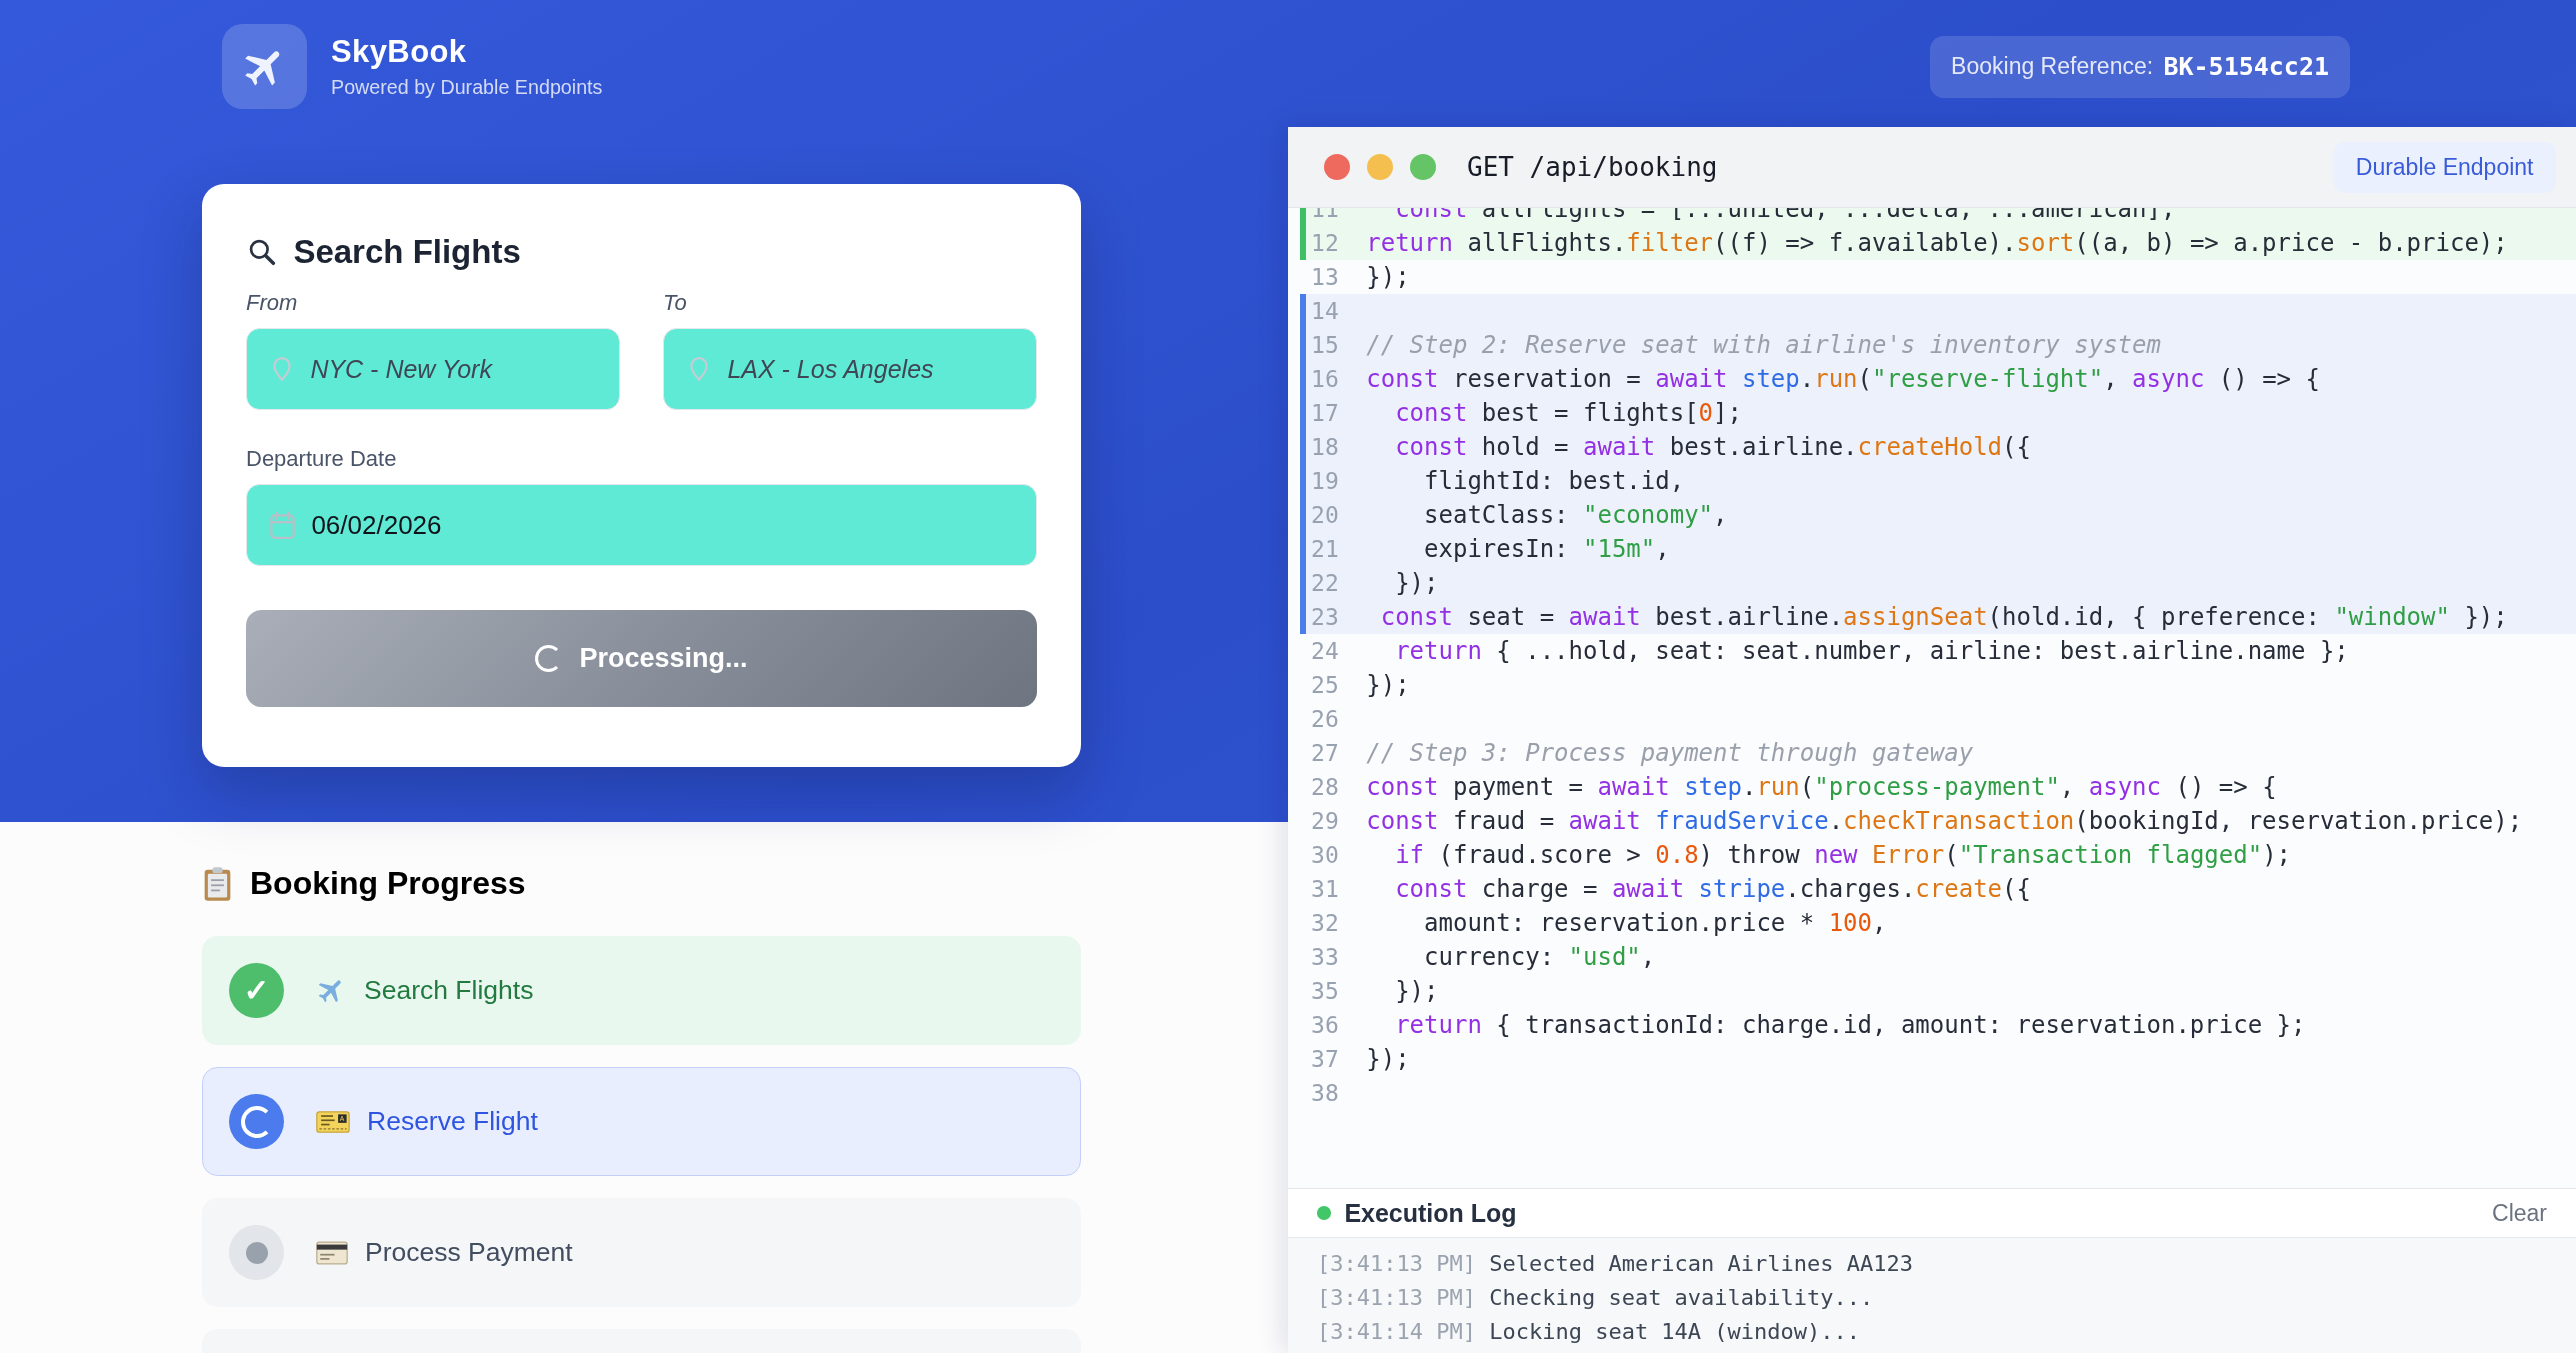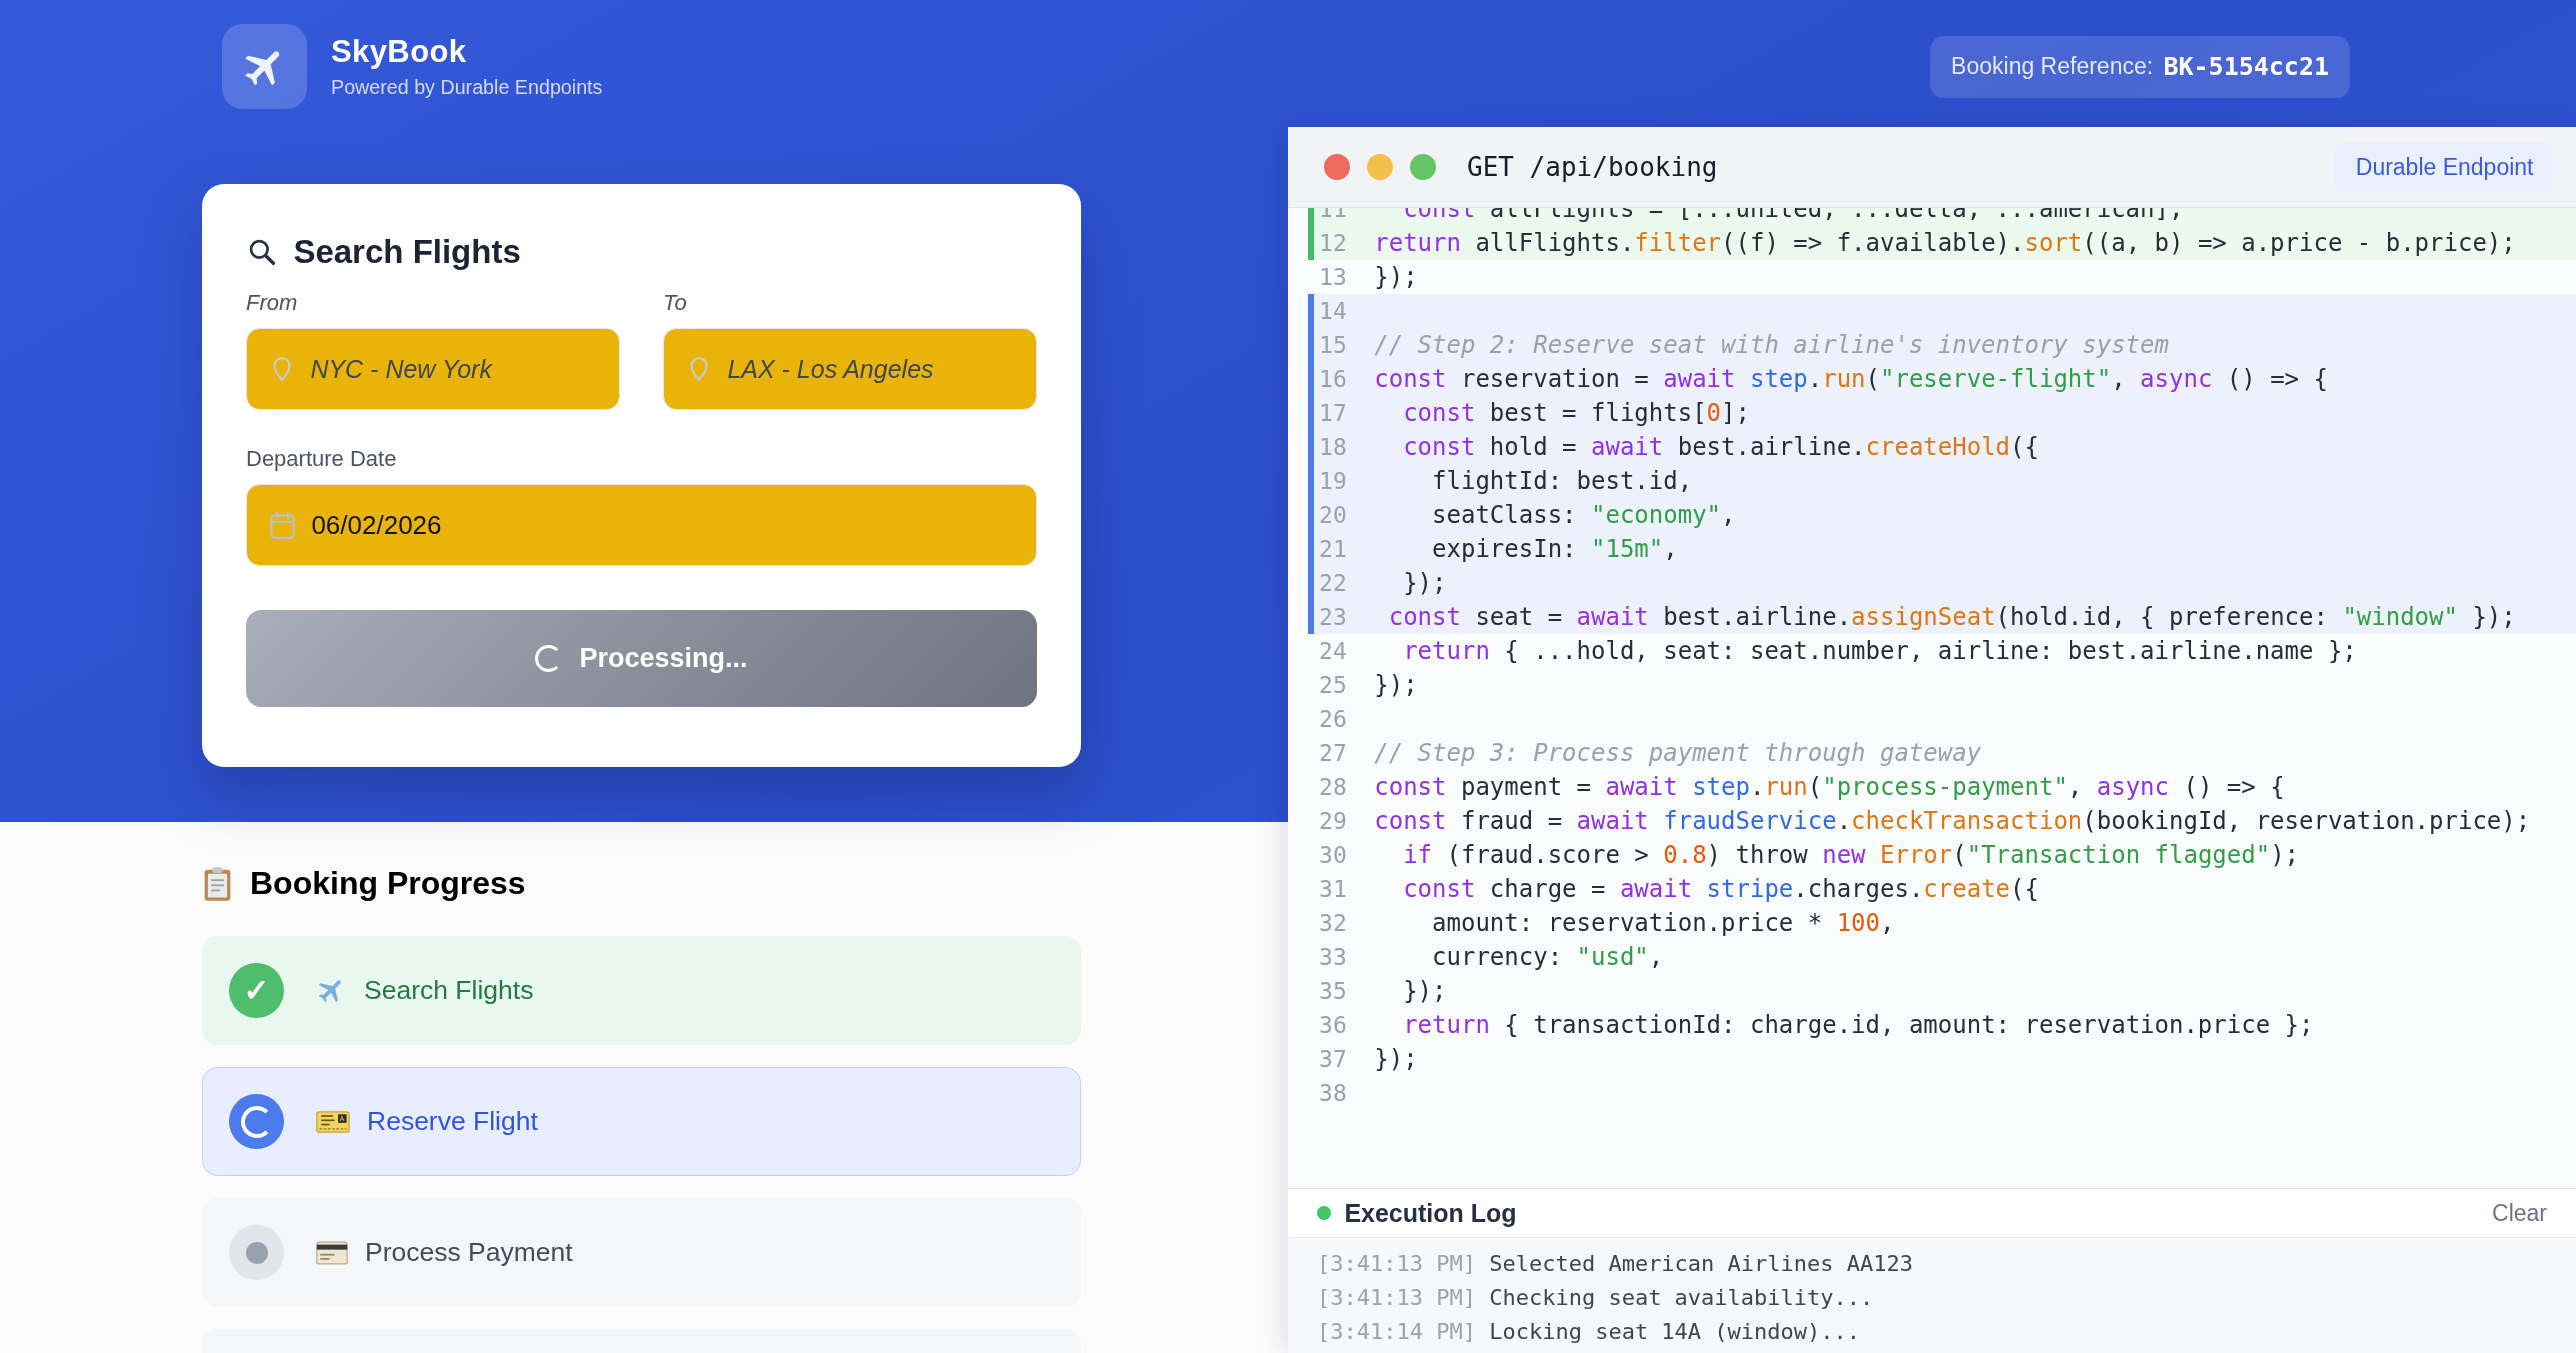--- a/index.html
+++ b/index.html
@@ -26,21 +26,21 @@
 
   
   .card { position:absolute; left:202px; top:184px; width:879px; height:583px;
           background:#ffffff; border-radius:22px; padding:44px;
           box-shadow:0 26px 60px rgba(10,20,60,.25); }
   .card-title { display:flex; align-items:center; gap:15.4px;
                 font-size:33px; font-weight:bold; color:#1c2433; margin-top:5.1px; }
   .fields-row { display:flex; gap:43px; margin-top:19px;font-style:italic; }
   .field { flex:1; }
   .field-label { font-size:22px; font-weight:500; color:#4a5468; margin-bottom:12px; }
-  .input { height:82px; background:#eab308; border:1.7px solid #e4e7ec; border-radius:13.7px;
+  .input { height:82px; background:#5eead4; border:1.7px solid #e4e7ec; border-radius:13.7px;
            display:flex; align-items:center; gap:15.4px; padding:0 22px;
            font-size:25px; color:#3f4756; }
   .date-block { margin-top:36px; }
   .input.date { color:#10131a; font-weight:500; font-size:26px; }
   .submit-btn { margin-top:44px; width:100%; height:97px; border:none; border-radius:15.4px;
                 background:linear-gradient(135deg,#a9aeb8 0%,#8a909b 50%,#6e7480 100%);
                 color:#ffffff; font-size:27px; font-weight:bold;
                 font-family:"Liberation Sans", sans-serif;
                 display:flex; align-items:center; justify-content:center; gap:17px; }
   .spinner { width:27px; height:27px; border-radius:50%;
@@ -80,21 +80,21 @@
   .code-header { height:81px; background:#f1f3f5; border-bottom:0.9px solid #e2e5ea;
                  display:flex; align-items:center; padding:0 20.5px 0 36px; }
   .traffic { display:flex; gap:17px; margin-right:31px; }
   .dot { width:26px; height:26px; border-radius:50%; }
   .dot.red{background:#ee6a5f;} .dot.yellow{background:#f4bf4f;} .dot.green{background:#65c466;}
   .method-path { font-family:"DejaVu Sans Mono", monospace; font-size:26px; color:#171c26; }
   .endpoint-badge { margin-left:auto; background:#eaf0fe; border-radius:10.3px;
                     padding:12px 22px; font-size:23px; color:#3a5bd9; }
 
   .code-scroll { height:979px; overflow:hidden; padding-top:0; }
-  .code-inner { margin-top:-16px; padding-left:20px; }
+  .code-inner { margin-top:-16px; padding-left:12px; }
   .code-row { display:flex; line-height:34px; height:34px; white-space:pre;
               font-family:"DejaVu Sans Mono", monospace; font-size:24px;
               border-left:6px solid transparent; }
   .code-row.hl-green { background:#ecf9ee; border-left-color:#3fbf63; }
   .code-row.hl-blue  { background:#edf1fc; border-left-color:#4c7ce8; }
   .ln { width:39px; flex:none; color:#98a1b0; font-size:23px; padding-left:5.1px; }
   .code-text { margin-left:6.8px; }
   .tok-pl { color:#262c38; } .tok-kw { color:#9430e3; } .tok-fn { color:#dd7613; }
   .tok-obj{ color:#2e6be5; } .tok-str{ color:#2f9e44; } .tok-num{ color:#e8590c; }
   .tok-com{ color:#9aa0ab; font-style:italic; }

